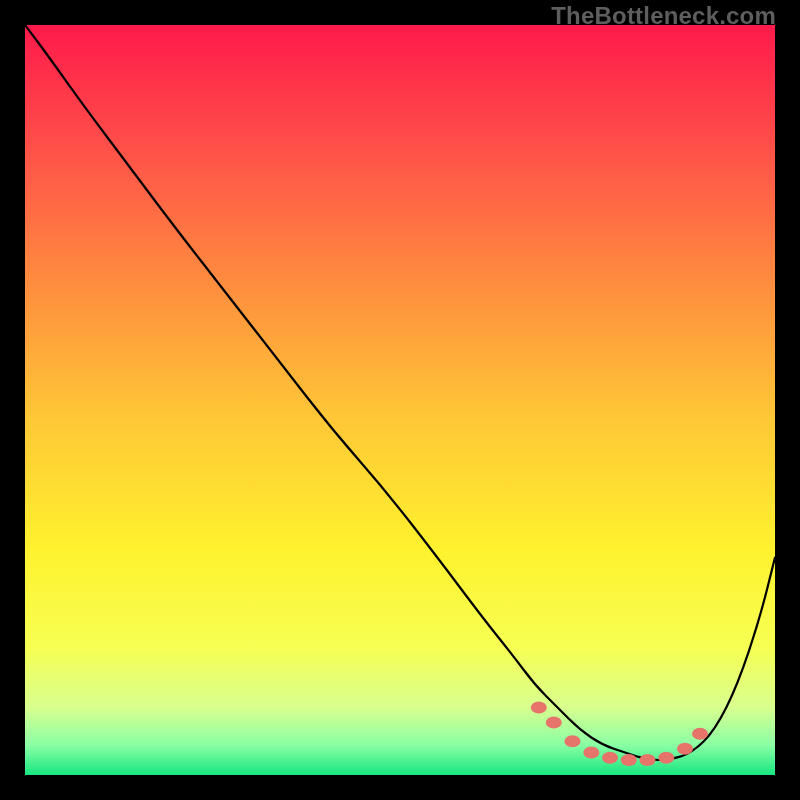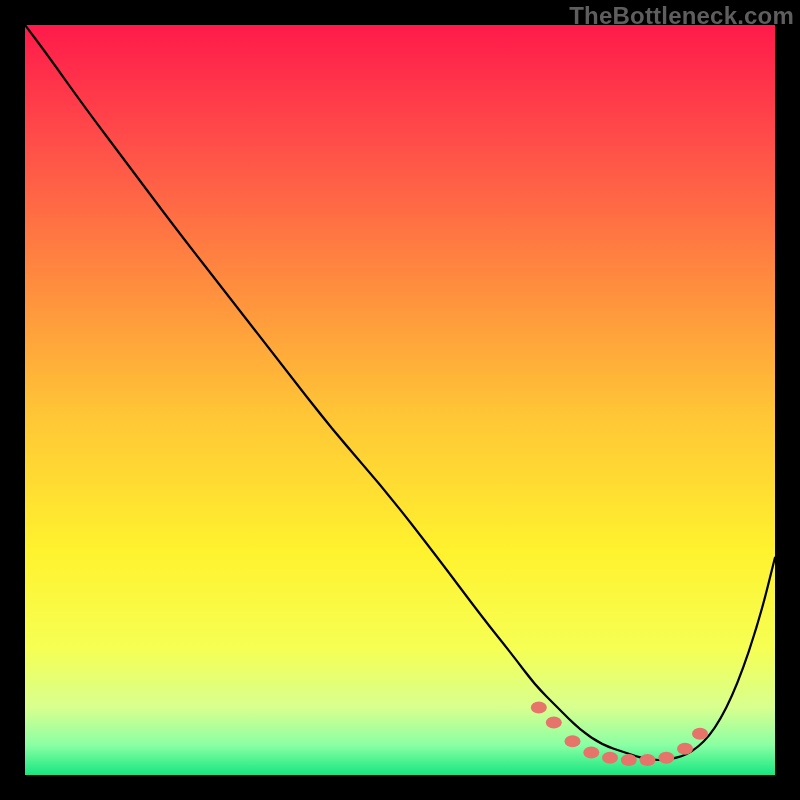--- a/index.html
+++ b/index.html
@@ -12,21 +12,21 @@
     font-family: Arial, Helvetica, sans-serif;
   }
   .frame {
     position: relative;
     width: 800px;
     height: 800px;
   }
   .watermark {
     position: absolute;
     top: 2px;
-    right: 6px;
+    right: 24px;
     font-size: 24px;
     font-weight: 600;
     color: #5e5e5e;
     letter-spacing: 0.2px;
     z-index: 10;
   }
   .plot-area {
     position: absolute;
     left: 25px;
     top: 25px;

